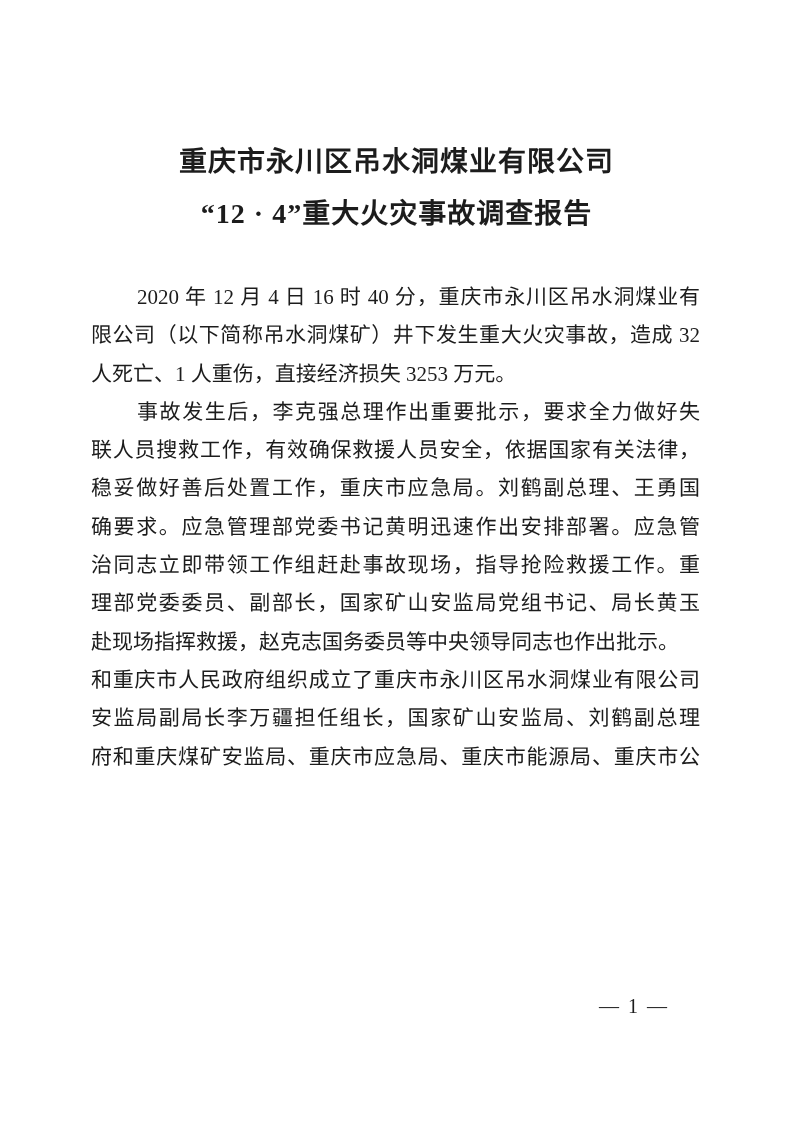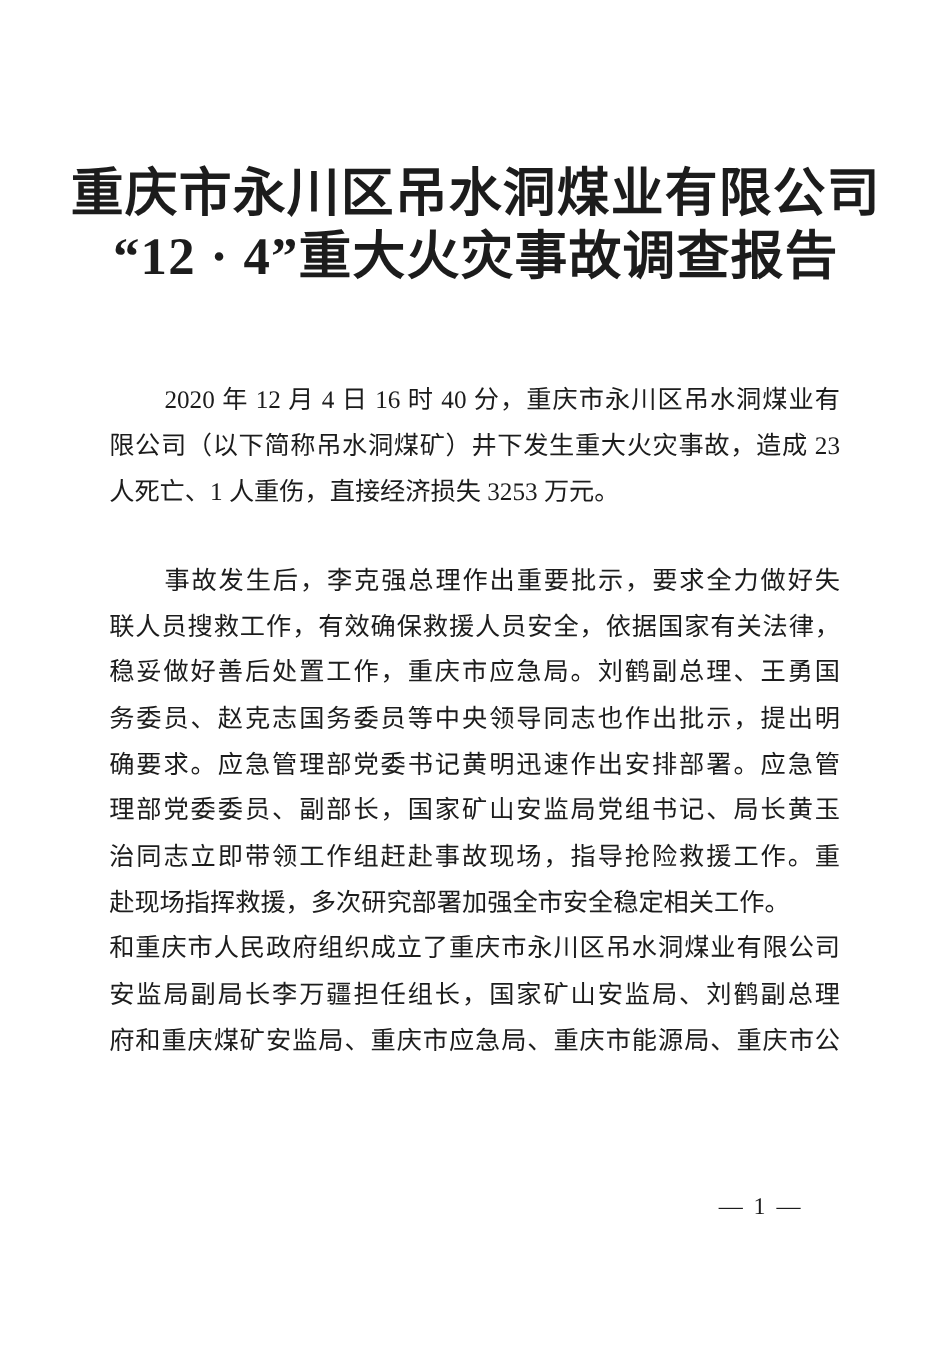--- a/index.html
+++ b/index.html
@@ -19,41 +19,41 @@
     color: var(--text);
     overflow: hidden;
   }
   .title-block {
     position: absolute;
     top: 136px;
     left: 0;
     right: 0;
     text-align: center;
     font-weight: bold;
-    font-size: 44px;
+    font-size: 28px;
     line-height: 52px;
     letter-spacing: 1px;
   }
   .body-block {
     position: absolute;
     top: 278px;
     left: 91px;
     width: 609px;
     font-size: 21px;
   }
   .paragraph { }
   .line {
     height: 38.3px;
     line-height: 38.3px;
     overflow: hidden;
     text-align: justify;
     text-align-last: justify;
     white-space: nowrap;
   }
-  .line.first-line { text-indent: 46px; margin-top: 36px; }
+  .line.first-line { text-indent: 46px; }
   .line.para-end-line {
     text-align-last: left;
     white-space: normal;
   }
   .footer-page-number {
     position: absolute;
     top: 992px;
     right: 124px;
     font-size: 20px;
     line-height: 28px;
@@ -67,32 +67,31 @@
 
   <div class="title-block">
     <div>重庆市永川区吊水洞煤业有限公司</div>
     <div>“12 · 4”重大火灾事故调查报告</div>
   </div>
 
   <div class="body-block">
 
   <div class="paragraph">
         <div class="line first-line">2020 年 12 月 4 日 16 时 40 分，重庆市永川区吊水洞煤业有</div>
-        <div class="line">限公司（以下简称吊水洞煤矿）井下发生重大火灾事故，造成 23</div>
+        <div class="line">限公司（以下简称吊水洞煤矿）井下发生重大火灾事故，造成 32</div>
         <div class="line para-end-line">人死亡、1 人重伤，直接经济损失 3253 万元。</div>
       </div>
       <div class="paragraph">
         <div class="line first-line">事故发生后，李克强总理作出重要批示，要求全力做好失</div>
         <div class="line">联人员搜救工作，有效确保救援人员安全，依据国家有关法律，</div>
         <div class="line">稳妥做好善后处置工作，重庆市应急局。刘鹤副总理、王勇国</div>
-        <div class="line">务委员、赵克志国务委员等中央领导同志也作出批示，提出明</div>
         <div class="line">确要求。应急管理部党委书记黄明迅速作出安排部署。应急管</div>
+        <div class="line">治同志立即带领工作组赶赴事故现场，指导抢险救援工作。重</div>
         <div class="line">理部党委委员、副部长，国家矿山安监局党组书记、局长黄玉</div>
-        <div class="line">治同志立即带领工作组赶赴事故现场，指导抢险救援工作。重</div>
-        <div class="line para-end-line">赴现场指挥救援，多次研究部署加强全市安全稳定相关工作。</div>
+        <div class="line para-end-line">赴现场指挥救援，赵克志国务委员等中央领导同志也作出批示。</div>
       </div>
       <div class="paragraph">
         <div class="line">和重庆市人民政府组织成立了重庆市永川区吊水洞煤业有限公司</div>
         <div class="line">安监局副局长李万疆担任组长，国家矿山安监局、刘鹤副总理</div>
         <div class="line">府和重庆煤矿安监局、重庆市应急局、重庆市能源局、重庆市公</div>
       </div>
     </div>
 
   <div class="footer-page-number">— 1 —</div>
 

